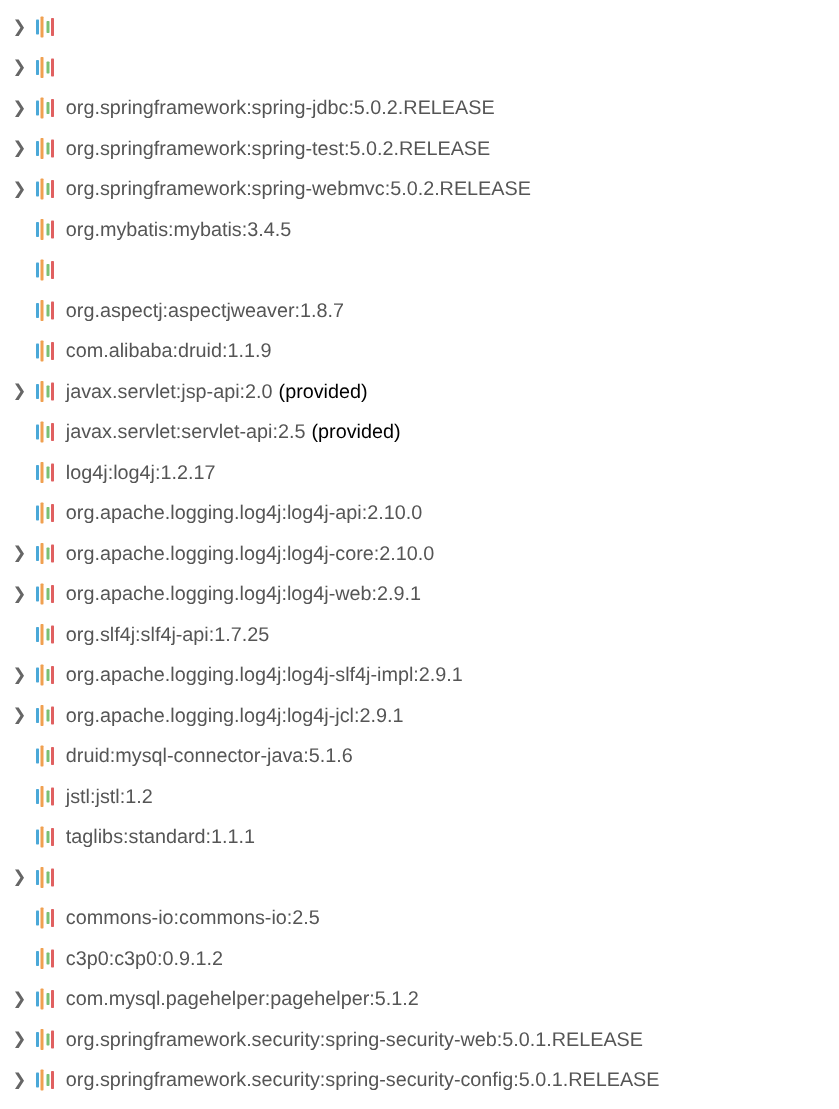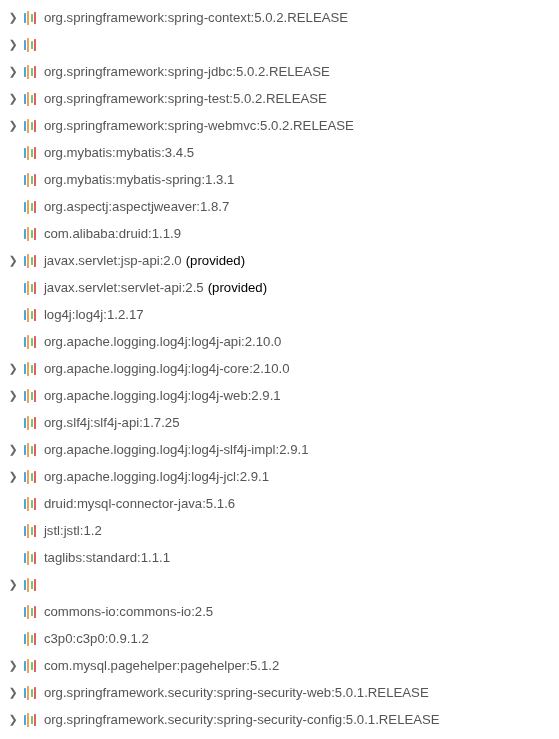--- a/index.html
+++ b/index.html
@@ -73,21 +73,20 @@
 
 <div class="tree" id="tree">
     <div class="row">
       <span class="expander">❯</span>
       <span class="lib-icon">
         <span class="bar b1"></span>
         <span class="bar b2"></span>
         <span class="bar b3"></span>
         <span class="bar b4"></span>
       </span>
-      <span class="label">org.springframework:spring-context:5.0.2.RELEASE</span>
     </div>
     <div class="row">
       <span class="expander">❯</span>
       <span class="lib-icon">
         <span class="bar b1"></span>
         <span class="bar b2"></span>
         <span class="bar b3"></span>
         <span class="bar b4"></span>
       </span>
     </div>
@@ -132,21 +131,20 @@
       <span class="label">org.mybatis:mybatis:3.4.5</span>
     </div>
     <div class="row">
       <span class="expander"></span>
       <span class="lib-icon">
         <span class="bar b1"></span>
         <span class="bar b2"></span>
         <span class="bar b3"></span>
         <span class="bar b4"></span>
       </span>
-      <span class="label">org.mybatis:mybatis-spring:1.3.1</span>
     </div>
     <div class="row">
       <span class="expander"></span>
       <span class="lib-icon">
         <span class="bar b1"></span>
         <span class="bar b2"></span>
         <span class="bar b3"></span>
         <span class="bar b4"></span>
       </span>
       <span class="label">org.aspectj:aspectjweaver:1.8.7</span>

